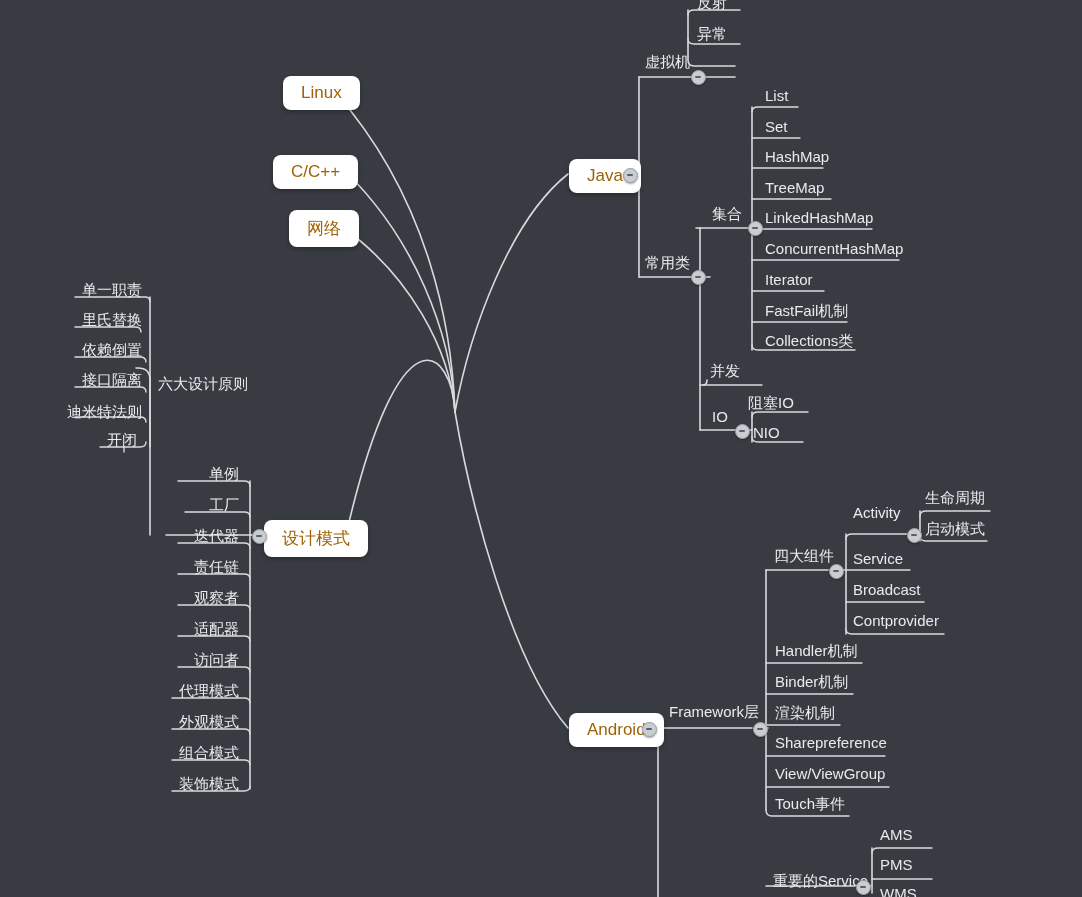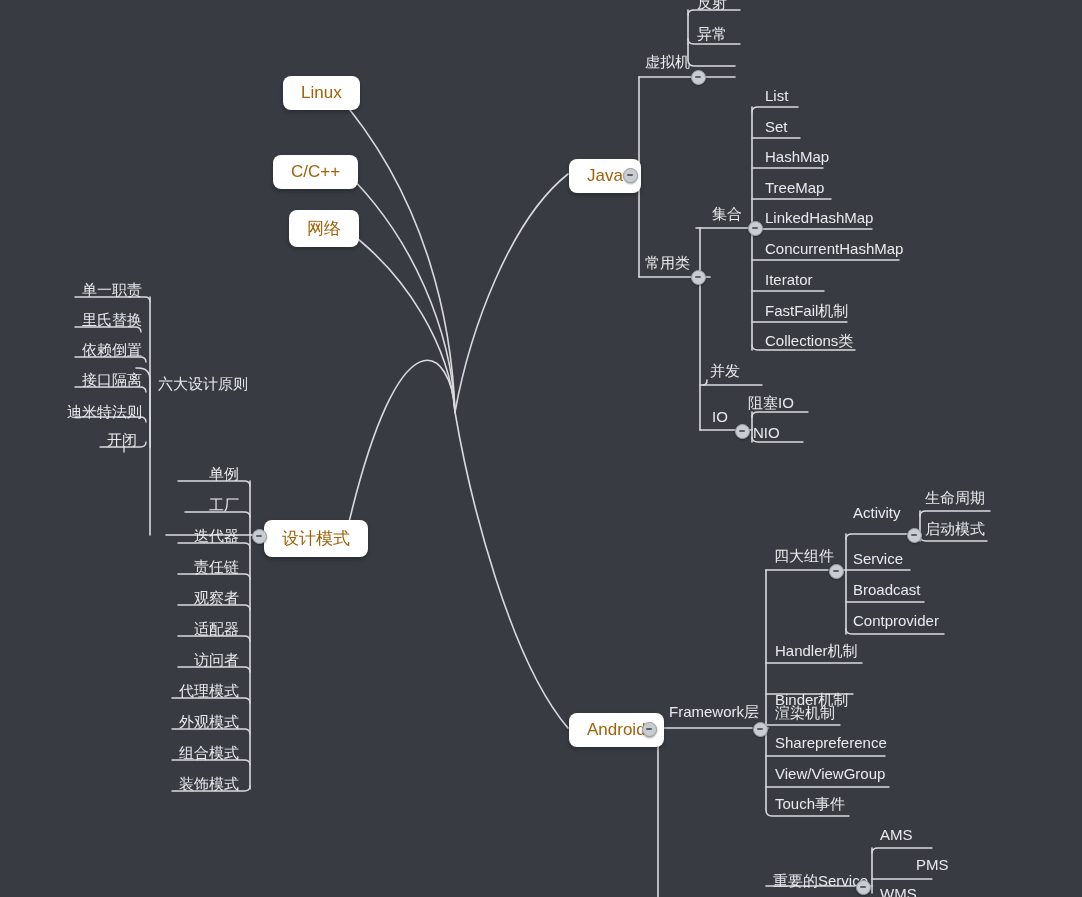--- a/index.html
+++ b/index.html
@@ -229,37 +229,37 @@
   <div class="node textnode" style="left:748px;top:395px;">阻塞IO</div>
   <div class="node textnode" style="left:753px;top:425px;">NIO</div>
 
   <div class="node boxnode" style="left:569px;top:713px;">Android</div>
   <div class="toggle" style="left:642px;top:722px;"></div>
 
   <div class="node textnode" style="left:669px;top:704px;">Framework层</div>
   <div class="toggle" style="left:753px;top:722px;"></div>
 
   <div class="node textnode" style="left:775px;top:643px;">Handler机制</div>
-  <div class="node textnode" style="left:775px;top:674px;margin-top:18px;">Binder机制</div>
+  <div class="node textnode" style="left:775px;top:674px;">Binder机制</div>
   <div class="node textnode" style="left:775px;top:705px;">渲染机制</div>
   <div class="node textnode" style="left:775px;top:735px;">Sharepreference</div>
   <div class="node textnode" style="left:775px;top:766px;">View/ViewGroup</div>
   <div class="node textnode" style="left:775px;top:796px;">Touch事件</div>
 
   <div class="node textnode" style="left:774px;top:548px;">四大组件</div>
   <div class="toggle" style="left:829px;top:564px;"></div>
 
   <div class="node textnode" style="left:853px;top:505px;">Activity</div>
   <div class="toggle" style="left:907px;top:528px;"></div>
   <div class="node textnode" style="left:925px;top:490px;">生命周期</div>
   <div class="node textnode" style="left:925px;top:521px;">启动模式</div>
 
   <div class="node textnode" style="left:853px;top:551px;">Service</div>
   <div class="node textnode" style="left:853px;top:582px;">Broadcast</div>
   <div class="node textnode" style="left:853px;top:613px;">Contprovider</div>
 
   <div class="node textnode" style="left:773px;top:873px;">重要的Service</div>
   <div class="toggle" style="left:856px;top:880px;"></div>
   <div class="node textnode" style="left:880px;top:827px;">AMS</div>
-  <div class="node textnode" style="left:880px;top:857px;margin-left:36px;">PMS</div>
+  <div class="node textnode" style="left:880px;top:857px;">PMS</div>
   <div class="node textnode" style="left:880px;top:886px;">WMS</div>
 
 </div>
 
 </body></html>

